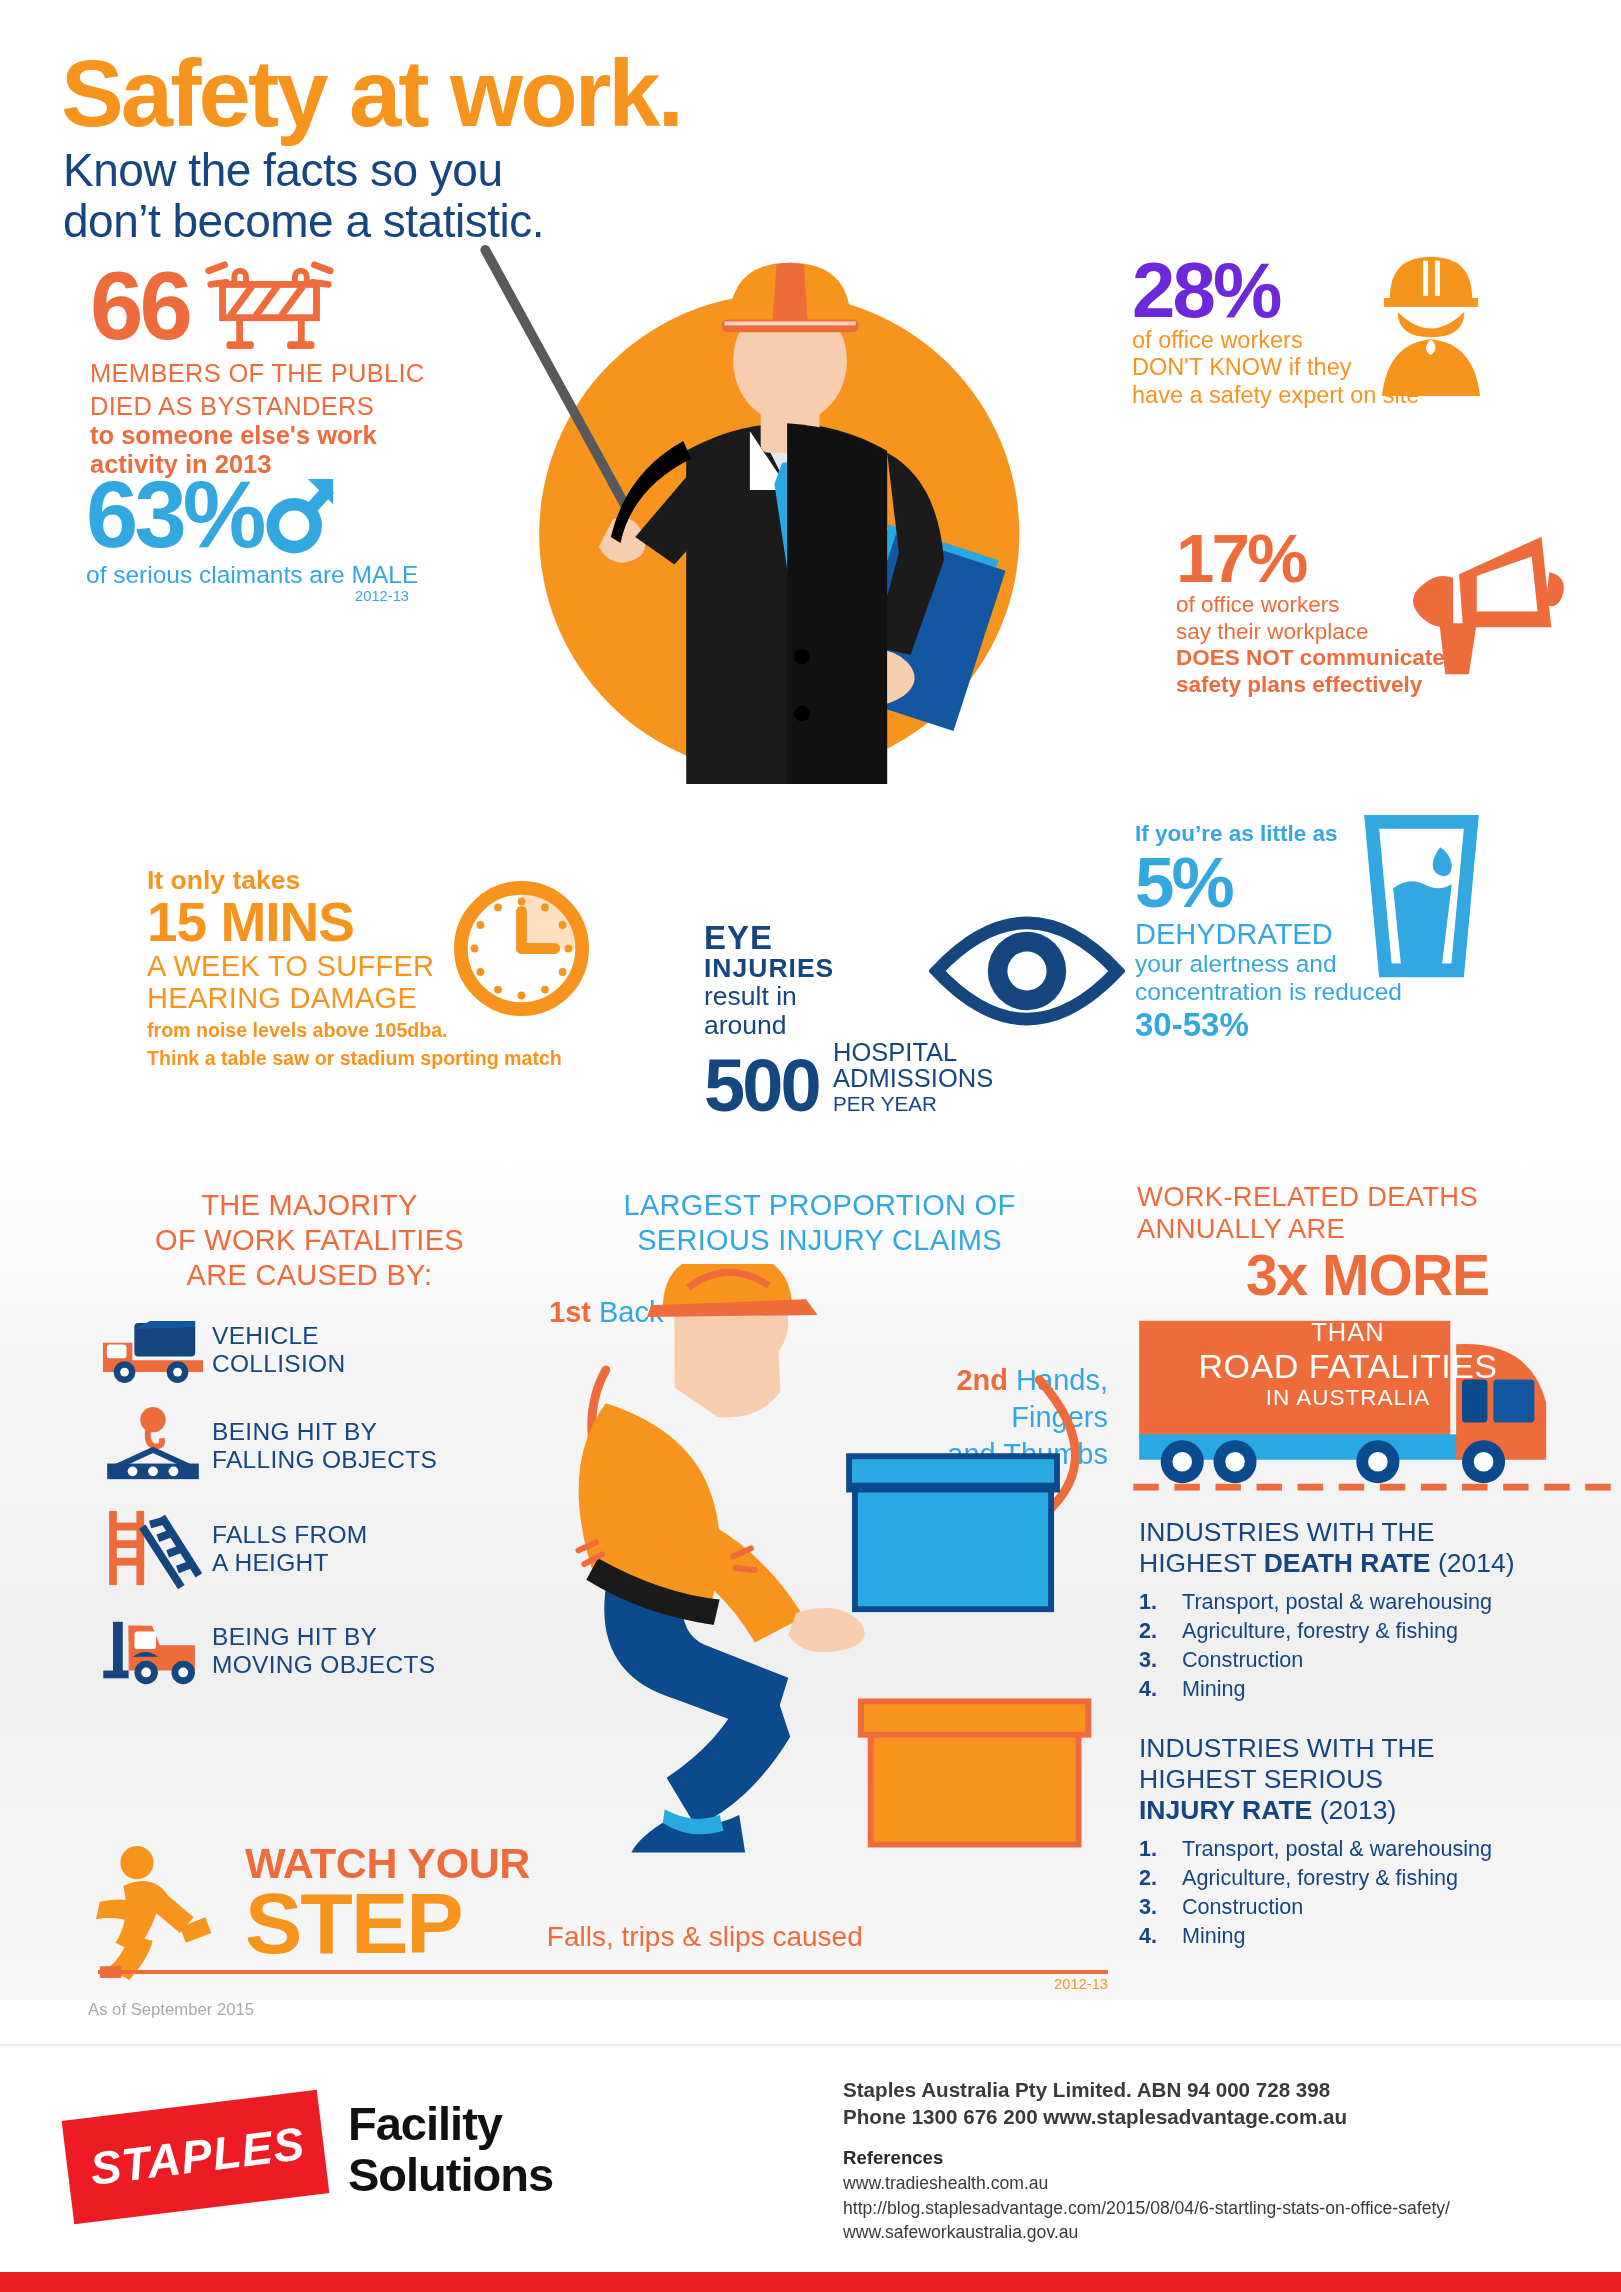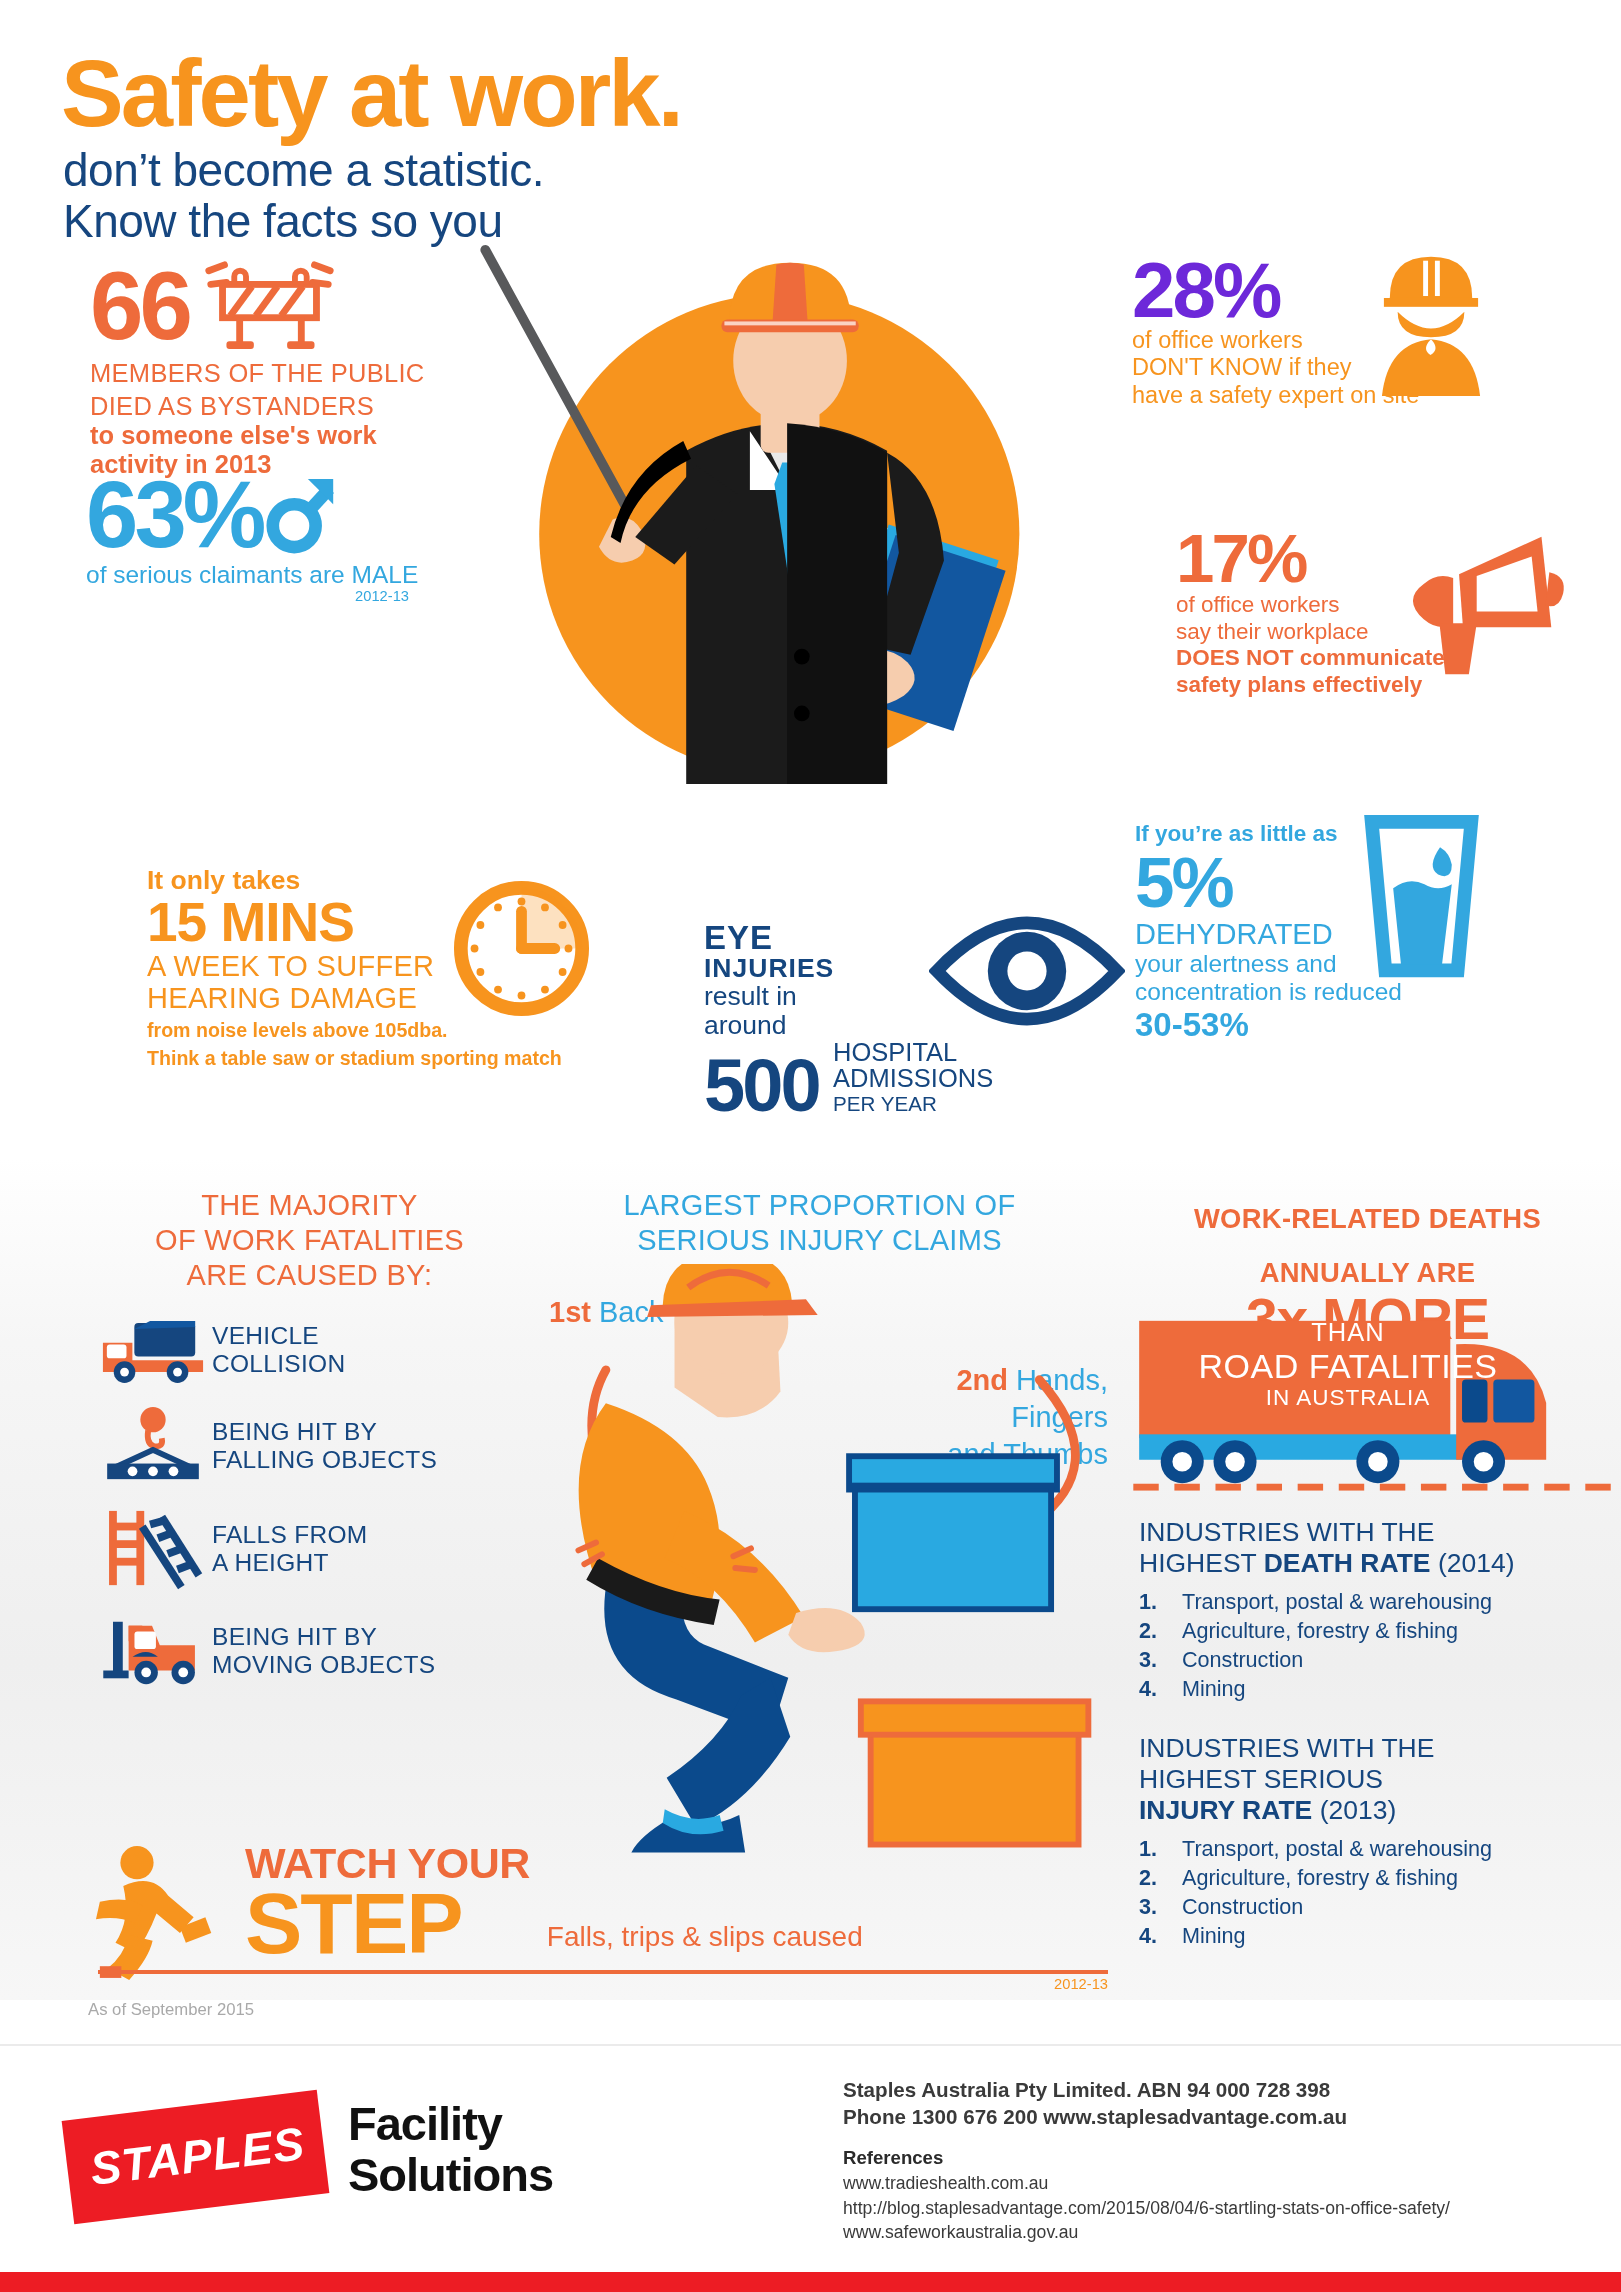--- a/index.html
+++ b/index.html
@@ -98,21 +98,21 @@
   #lpc { left:545px; top:1188px; width:549px; }
   #lpc .hd { font-size:29px; line-height:35px; font-weight:300; color:#33A7DF; text-align:center; letter-spacing:0.3px;}
   #first { left:549px; top:1296px; font-size:29px; line-height:33px; font-weight:300; color:#33A7DF;}
   #first b { font-weight:700; color:#EE6B3B; }
   #second { left:863px; top:1362px; width:245px; text-align:right;
             font-size:29px; line-height:37px; font-weight:300; color:#33A7DF;}
   #second b { font-weight:700; color:#EE6B3B; }
 
   
   #x3 { left:1137px; top:1181px; width:461px; }
-  #x3 .hd { font-size:27.4px; line-height:32px; font-weight:700; color:#EE6B3B; text-align:center; letter-spacing:0.3px;margin-top:22px;}
+  #x3 .hd { font-size:27.4px; line-height:32px; font-weight:400; color:#EE6B3B; text-align:left; letter-spacing:0.3px;}
   #x3 .big{ font-size:57px; line-height:61px; font-weight:700; color:#EE6B3B; text-align:center; letter-spacing:-1px;}
 
   
   #trucktxt { left:1152px; top:1318px; width:392px; text-align:center; color:#fff; }
   #trucktxt .a { font-size:25.5px; line-height:29px; font-weight:300; letter-spacing:1px;}
   #trucktxt .b { font-size:34px; line-height:38px; font-weight:300; letter-spacing:0.5px;}
   #trucktxt .c { font-size:22.5px; line-height:26.5px; font-weight:300; letter-spacing:1px;}
 
   
   .indblk { position:absolute; left:1139px; width:461px; }
@@ -152,22 +152,22 @@
 </style>
 </head>
 <body>
 
 <div class="page">
 
   <div class="abs" id="greyband"></div>
 
   <div class="abs" id="headline">Safety at work.</div>
   <div class="abs" id="subhead">
+    <div>Know the facts so you</div>
     <div>don’t become a statistic.</div>
-    <div>Know the facts so you</div>
   </div>
 
   <div class="svgwrap" style="left:392px; top:196px;">
     <svg width="706" height="686" viewBox="0 0 720 700">
       <circle cx="395" cy="345" r="245" fill="#F7941E"></circle>
 
       <line x1="95" y1="55" x2="240" y2="320" stroke="#58595B" stroke-width="10" stroke-linecap="round"></line>
 
       <path d="M225 330 q18 -8 30 12 q10 22 -10 30 q-22 8 -34 -14 z" fill="#F6CDAE"></path>
 

